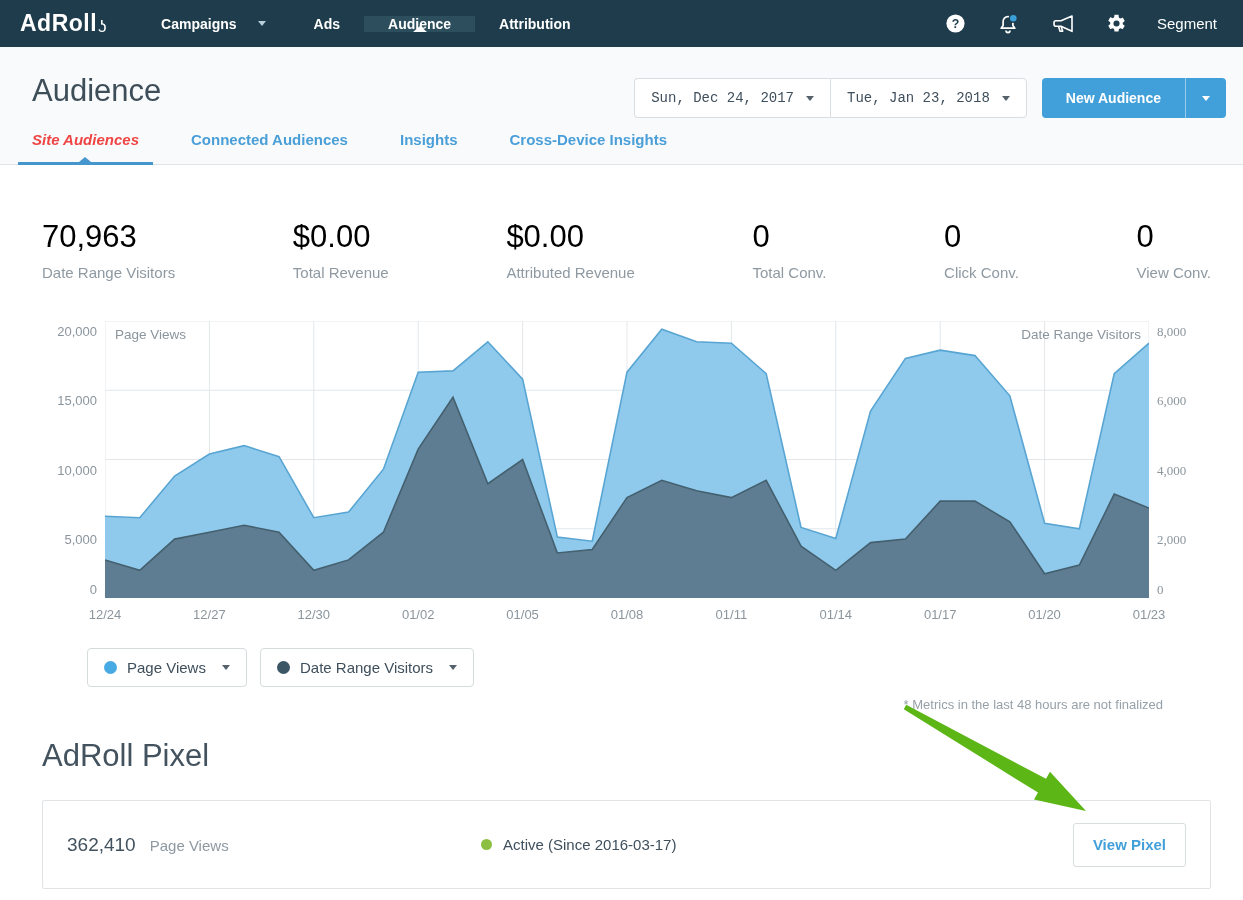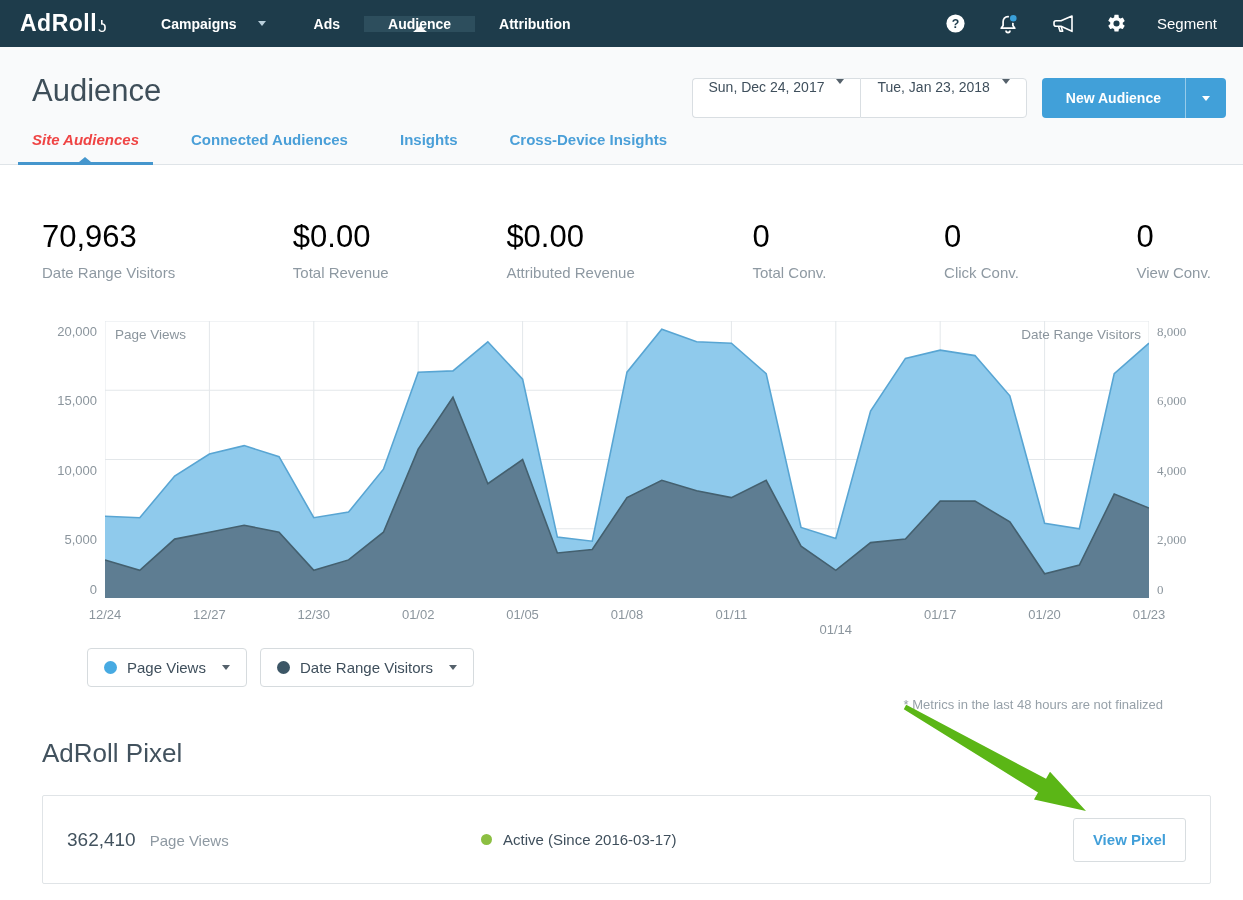--- a/index.html
+++ b/index.html
@@ -25,22 +25,22 @@
     border-top:5px solid #b9cfdb; display:inline-block; }
   .caret-down.dark { border-top-color:#55616b; }
   .caret-down.white { border-top-color:#fff; }
 
   
   .page-head { background:#f9fafb; padding:26px 0 0 32px; border-bottom:1px solid #dfe4e8; position:relative; }
   .page-title { font-size:31px; font-weight:400; color:#3e4e59; }
   .head-controls { position:absolute; top:31px; right:17px; display:flex; align-items:center; }
   .date-range { display:flex; }
   .date-box { height:40px; background:#fff; border:1px solid #d9dee2; font-size:14px; color:#3f4f5c;
-    padding:0 16px; display:flex; align-items:flex-start; gap:12px; cursor:pointer;
-    font-family:Liberation Sans, sans-serif; }
+    padding:0 16px; display:flex; align-items:center; gap:12px; cursor:pointer;
+    font-family:Liberation Mono, monospace; }
   .date-box:first-child { border-radius:4px 0 0 4px; border-right:none; }
   .date-box:last-child { border-radius:0 4px 4px 0; }
   .split-btn { display:flex; margin-left:15px; }
   .btn-primary { height:40px; background:#41a0d9; color:#fff; border:none; font-size:14px; font-weight:700;
     padding:0 24px; cursor:pointer; border-radius:4px 0 0 4px; font-family:inherit; }
   .btn-caret { height:40px; width:41px; background:#41a0d9; border:none; border-left:1px solid rgba(255,255,255,.45);
     border-radius:0 4px 4px 0; cursor:pointer; display:flex; align-items:center; justify-content:center; }
   .tabs { display:flex; gap:52px; margin-top:22px; padding-bottom:0; }
   .tab { position:relative; font-size:15px; font-weight:700; color:#4a9fd8; padding-bottom:16px; cursor:pointer; }
   .tab.active { color:#ef4444;font-style:italic; }
@@ -73,21 +73,21 @@
 
   .legend-row { display:flex; gap:13px; margin:24px 0 0 42px; }
   .legend-box { display:flex; align-items:center; gap:10px; background:#fff; border:1px solid #d6dbde;
     border-radius:4px; padding:10px 16px; font-size:15px; color:#3f4f5c; cursor:pointer; font-family:inherit; }
   .legend-box .dot { width:13px; height:13px; border-radius:50%; display:inline-block; }
   .legend-box .caret-down { margin-left:6px; }
   .footnote { text-align:right; margin:10px 32px 0 0; font-size:13px; color:#97a1a9; }
 
   
   .pixel-section { padding:26px 32px 0 42px; }
-  .pixel-title { font-size:26px; font-weight:400; color:#42525e; }
+  .pixel-title { font-size:31px; font-weight:400; color:#42525e; }
   .pixel-card { margin-top:26px; height:89px; border:1px solid #e0e4e7; border-radius:2px; background:#fff;
     display:flex; align-items:center; padding:0 24px; }
   .pixel-left { display:flex; align-items:baseline; gap:14px; width:37%; }
   .pixel-value { font-size:19px; color:#42525e; }
   .pixel-label { font-size:15px; color:#8e99a2; }
   .pixel-status { display:flex; align-items:center; gap:11px; font-size:15px; color:#3f4f5c; flex:1; }
   .status-dot { width:11px; height:11px; border-radius:50%; display:inline-block; }
   .view-pixel-btn { background:#fff; border:1px solid #d8dde0; border-radius:3px; height:44px; padding:0 19px;
     font-size:15px; font-weight:700; color:#419fd9; cursor:pointer; font-family:inherit; }
 
@@ -255,21 +255,21 @@
       </div>
   </div>
   <div class="x-labels" id="x-labels">
       <span class="x-label" style="left: 0%;">12/24</span>
       <span class="x-label" style="left: 10%;">12/27</span>
       <span class="x-label" style="left: 20%;">12/30</span>
       <span class="x-label" style="left: 30%;">01/02</span>
       <span class="x-label" style="left: 40%;">01/05</span>
       <span class="x-label" style="left: 50%;">01/08</span>
       <span class="x-label" style="left: 60%;">01/11</span>
-      <span class="x-label" style="left: 70%; margin-top: 15px;">01/14</span>
+      <span class="x-label" style="left: 70%;">01/14</span>
       <span class="x-label" style="left: 80%;">01/17</span>
       <span class="x-label" style="left: 90%;">01/20</span>
       <span class="x-label" style="left: 100%;">01/23</span>
     </div>
 
   <div class="legend-row">
     <button class="legend-box">
       <span class="dot" style="background: rgb(71, 170, 226);"></span>
       <span>Page Views</span>
       <i class="caret-down dark"></i>

